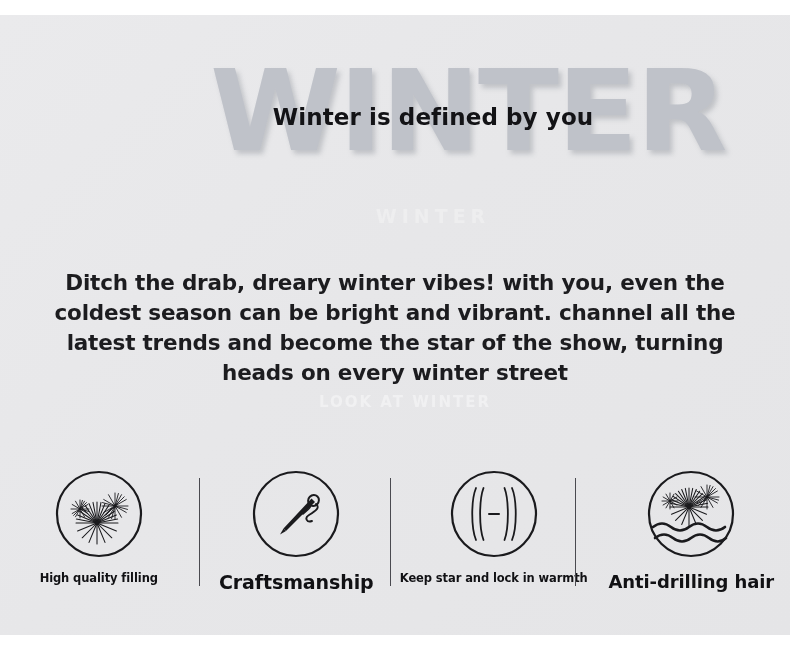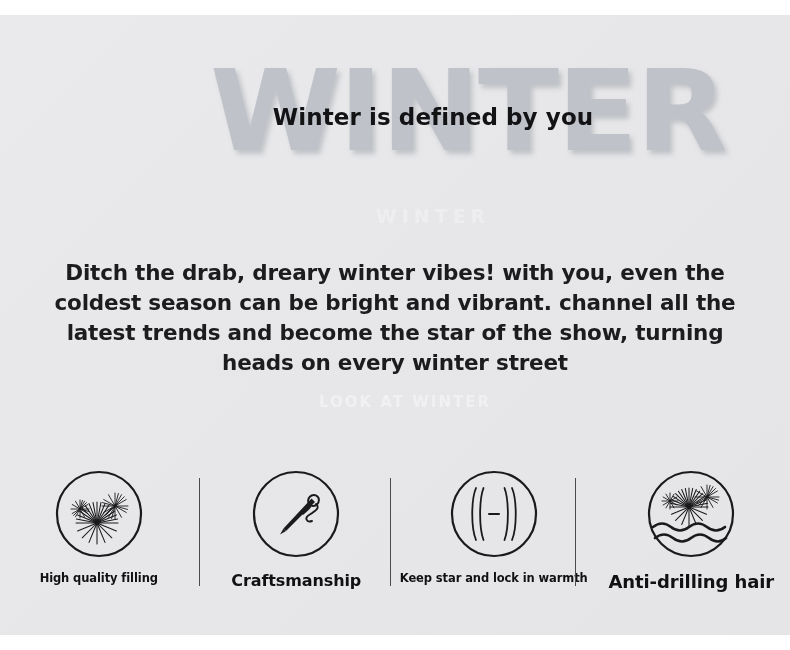--- a/index.html
+++ b/index.html
@@ -79,21 +79,21 @@
   .ghost-b {
     left:255px; top:393px; width:300px;
     font-size:15px; font-weight:bold; letter-spacing:2px;
     color:rgba(255,255,255,.75);
     opacity:.55;
   }
 
   
   .body-copy {
     position:absolute;
-    left:30px; top:258px;
+    left:30px; top:268px;
     width:730px;
     text-align:center;
     font-family:"DejaVu Sans", sans-serif;
     font-weight:bold;
     font-size:21.5px;
     line-height:30px;
     letter-spacing:-.2px;
     color:#1c1c1f;
   }
 
@@ -125,21 +125,21 @@
     margin-top:13px;
     font-family:"DejaVu Sans", sans-serif;
     font-weight:bold;
     color:#111114;
     text-align:center;
     white-space:nowrap;
     letter-spacing:-.1px;
   }
   .cap-sm { font-size:11.5px; }
   .cap-md { font-size:18px; }
-  .cap-lg { font-size:16px; letter-spacing:-.3px; }
+  .cap-lg { font-size:19px; letter-spacing:-.3px; }
 
   .divider {
     position:absolute;
     top:8px;
     width:1px; height:108px;
     background:#4a4a50;
   }
   .div-1 { left:199px; }
   .div-2 { left:390px; }
   .div-3 { left:575px; }

